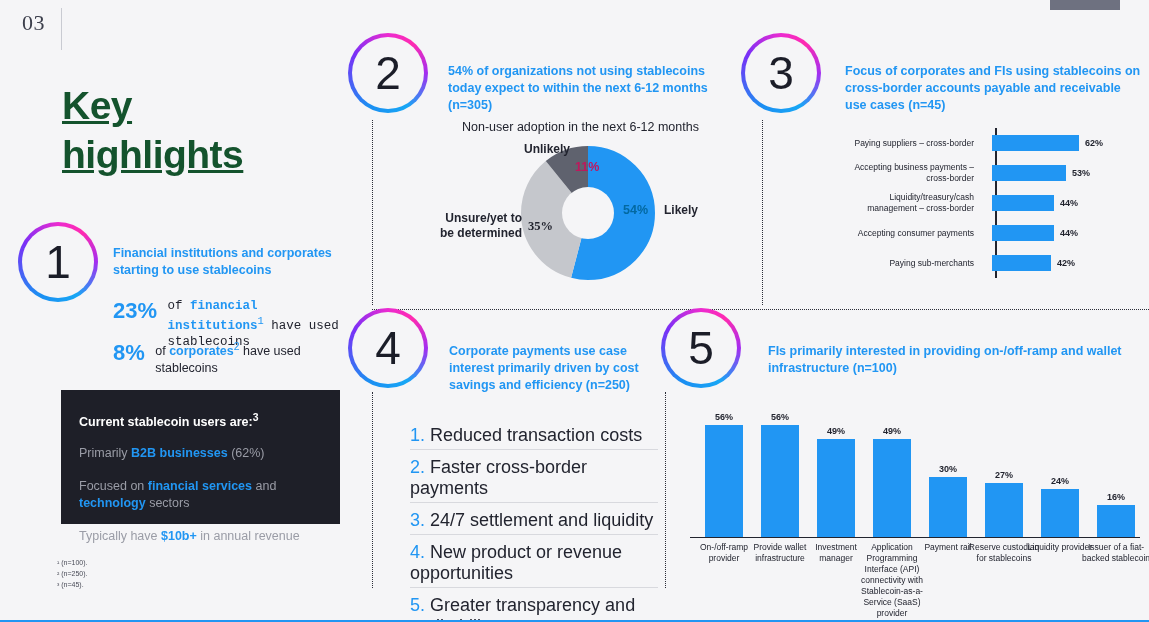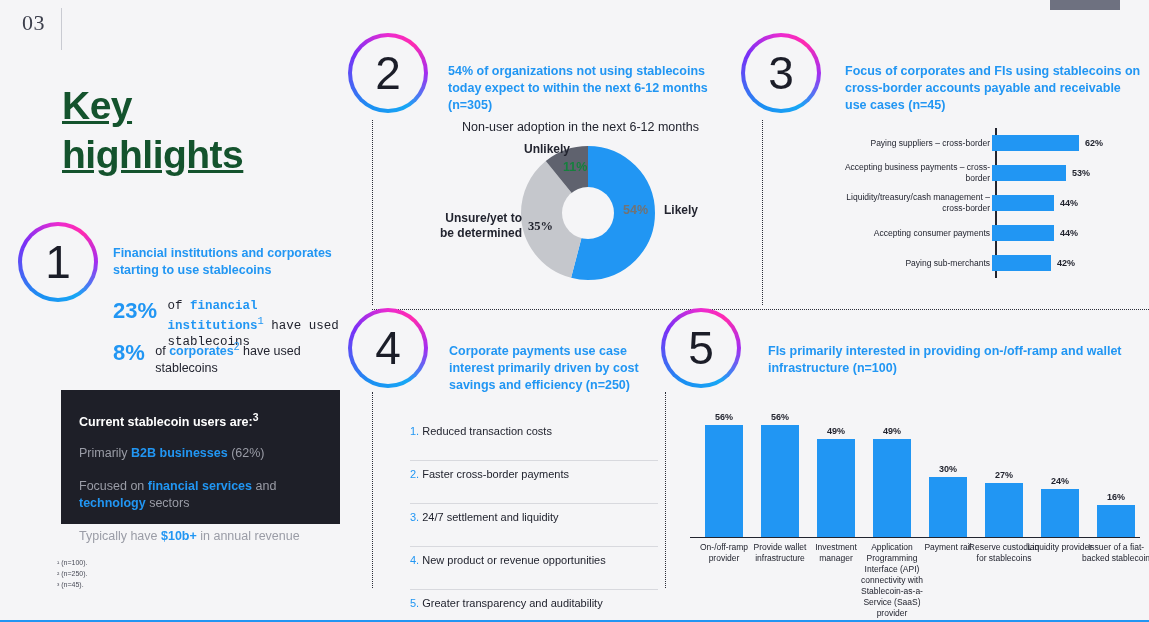--- a/index.html
+++ b/index.html
@@ -54,27 +54,27 @@
   
   .donut-title { position: absolute; font-size: 12.5px; color: #22242f; }
   .donut-wrap { position: absolute; }
   .donut-lbl { position: absolute; font-size: 12px; color: #22242f; font-weight: bold; line-height: 1.25; }
   .donut-val { position: absolute; font-size: 12.5px; font-weight: bold; }
 
   
   .hbar-chart { position: absolute; left: 842px; top: 128px; width: 300px; }
   .hbar-axis { position: absolute; left: 153px; top: 0; width: 1.5px; height: 150px; background: #22242f; }
   .hbar-row { position: relative; height: 30px; display: flex; align-items: center; }
-  .hbar-lbl { width: 150px; text-align: right; font-size: 8.5px; color: #22242f; line-height: 1.25; padding-right: 2px; }
+  .hbar-lbl { width: 150px; text-align: right; font-size: 8.5px; color: #22242f; line-height: 1.25; padding-right: 18px; }
   .hbar-bar { height: 16px; background: #2196f3; }
   .hbar-val { font-size: 9px; font-weight: bold; color: #22242f; margin-left: 6px; }
 
   
   .nlist { position: absolute; left: 410px; top: 418px; width: 248px; }
-  .nlist li { list-style: none; font-size: 11px; color: #22242f; padding: 7px 0 23px 0;
+  .nlist li { list-style: none; font-size: 18px; color: #22242f; padding: 7px 0 3px 0;
               border-bottom: 1px solid #d8d9de; }
   .nlist li i { font-style: normal; color: #2196f3; }
 
   
   .vbar-chart { position: absolute; left: 690px; top: 398px; width: 450px; height: 140px; }
   .vbar-base { position: absolute; left: 0; bottom: 0; width: 450px; height: 1.5px; background: #22242f; }
   .vbar-col { position: absolute; bottom: 1.5px; display: flex; flex-direction: column;
               align-items: center; justify-content: flex-end; }
   .vbar-num { font-size: 9px; font-weight: bold; color: #22242f; margin-bottom: 3px; }
   .vbar-fill { background: #2196f3; width: 100%; }
@@ -148,23 +148,23 @@
 
       <circle r="33.5" cx="67" cy="67" fill="transparent" stroke="#2196f3" stroke-width="67" stroke-dasharray="113.65 96.83" stroke-dashoffset="0" transform="rotate(-90 67 67)"></circle>
 
       <circle r="33.5" cx="67" cy="67" fill="transparent" stroke="#c5c7cc" stroke-width="67" stroke-dasharray="73.67 136.81" stroke-dashoffset="-113.65" transform="rotate(-90 67 67)"></circle>
 
       <circle r="33.5" cx="67" cy="67" fill="transparent" stroke="#5f626e" stroke-width="67" stroke-dasharray="23.15 187.33" stroke-dashoffset="-187.32" transform="rotate(-90 67 67)"></circle>
       <circle r="26" cx="67" cy="67" fill="#f5f5f7"></circle>
     </svg>
   </div>
 
-  <div class="donut-val" style="left:623px; top:203px; color:#737373;">54%</div>
+  <div class="donut-val" style="left:623px; top:203px; color:#0369a1;">54%</div>
   <div class="donut-val" style="left:528px; top:219px; color:#22242f;font-family:Liberation Serif, serif;">35%</div>
-  <div class="donut-val" style="left:563px; top:160px; color:#15803d;">11%</div>
+  <div class="donut-val" style="left:575px; top:160px; color:#be185d;">11%</div>
 
   <div class="donut-lbl" style="left:664px; top:203px;">Likely</div>
   <div class="donut-lbl" style="left:430px; top:211px; width:92px; text-align:right;">Unsure/yet to be determined</div>
   <div class="donut-lbl" style="left:524px; top:142px;">Unlikely</div>
 
   <div class="circ" style="left:741px; top:33px;">
     <span>3</span>
   </div>
   <div class="shead" style="left:845px; top:63px; width:300px; font-size:12.5px;">Focus of corporates and FIs using stablecoins on cross-border accounts payable and receivable use cases (n=45)</div>
 

